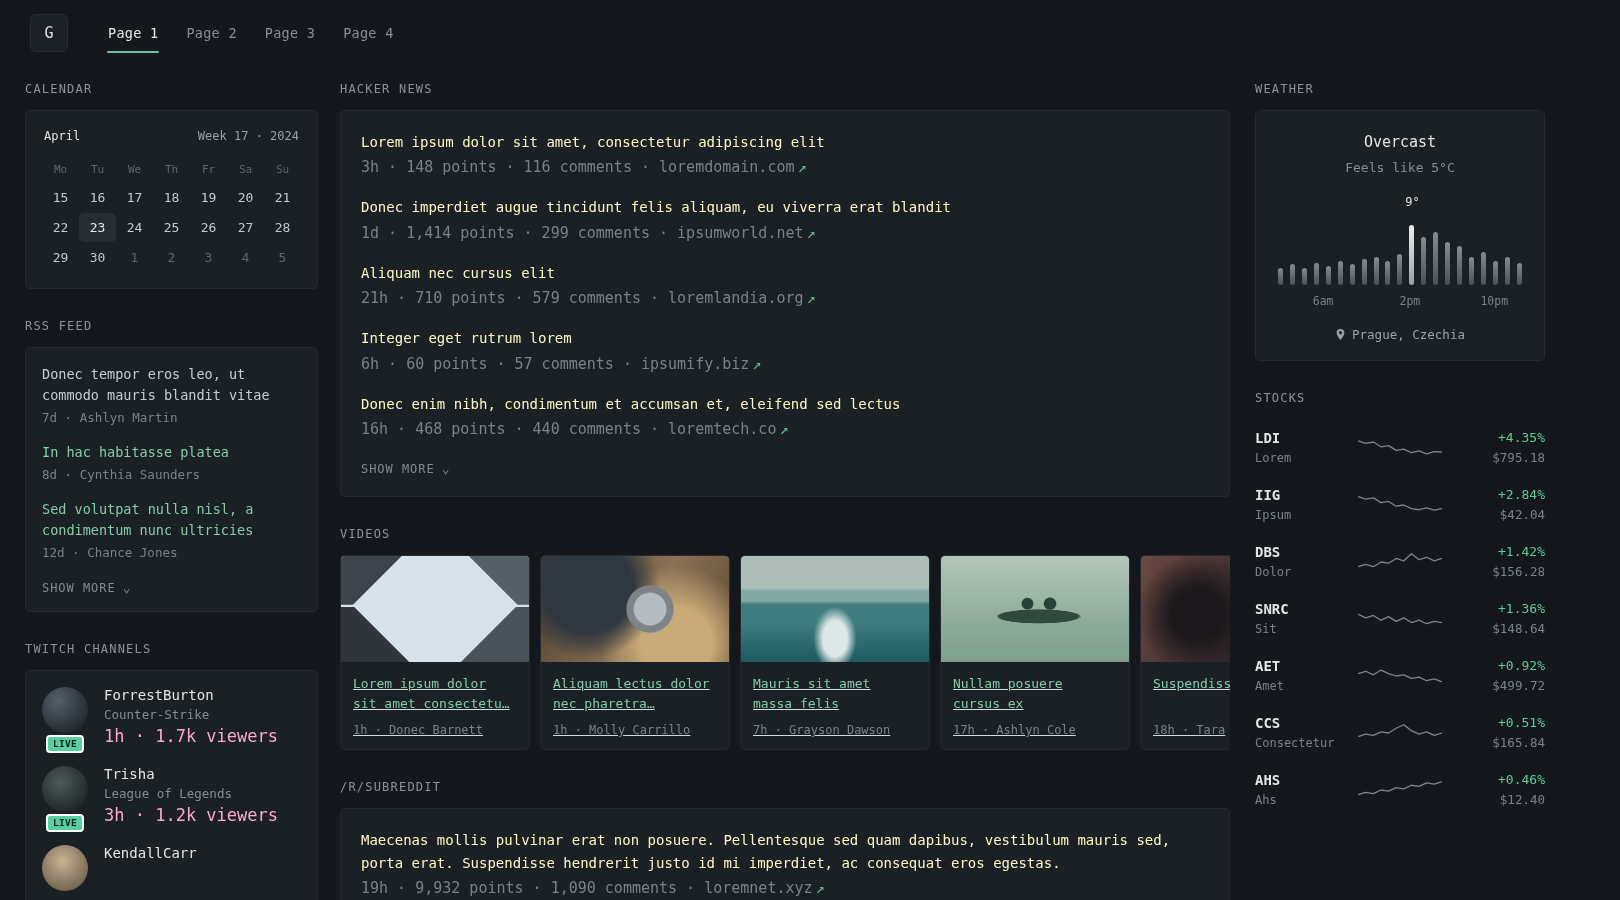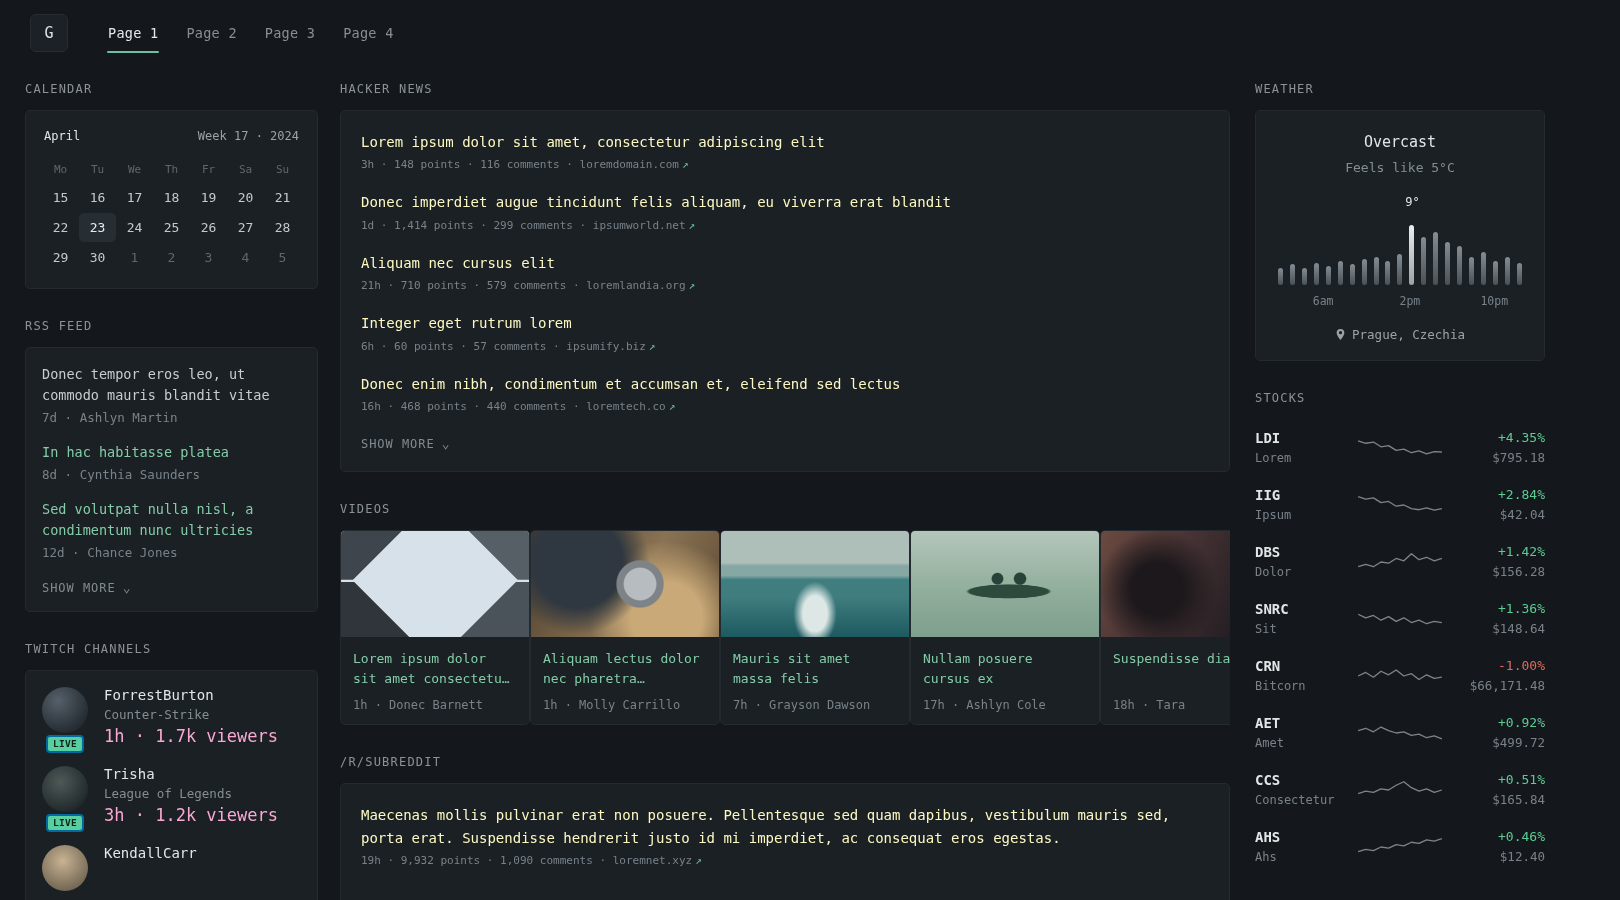--- a/index.html
+++ b/index.html
@@ -49,32 +49,32 @@
   
   .tw-row { display:flex; gap:16px; margin-bottom:20px; cursor:pointer; }
   .tw-avatar-wrap { position:relative; flex:none; width:46px; }
   .tw-avatar { width:46px; height:46px; border-radius:50%; }
   .av1 { background:radial-gradient(circle at 35% 30%, #55606a, #242b31 75%); }
   .av2 { background:radial-gradient(circle at 40% 35%, #4e5a57, #20282b 75%); }
   .av3 { background:radial-gradient(circle at 45% 35%, #c8b393, #6e6250 80%); }
   .tw-live {
     position:absolute; left:50%; transform:translateX(-50%); bottom:-7px;
     background:#58cfa0; color:#0d231b; font-size:9.5px; font-weight:700;
-    padding:1.5px 5px; border-radius:4px; border:2px solid #0369a1; letter-spacing:.03em;
+    padding:1.5px 5px; border-radius:4px; border:2px solid #ffffff; letter-spacing:.03em;
   }
   .tw-name { font-size:14px; color:#e2e6e8; }
   .tw-cat  { font-size:12.5px; color:#848d93; margin-top:4px; }
   .tw-meta { font-size:17px; color:#f9a8d4; margin-top:4px; }
   
   .hn-item { margin-bottom:20px; }
   .hn-title { color:#fef9c3; font-size:14px; line-height:1.6; display:block; }
-  .hn-meta { color:#79828a; font-size:11px; margin-top:5px; }
+  .hn-meta { color:#79828a; font-size:15px; margin-top:5px; }
   .hn-domain { color:#79828a; text-decoration:none; }
   
-  .video-row { display:flex; overflow:hidden; }
+  .video-row { display:flex; gap:10px; overflow:hidden;text-decoration:underline; }
   .video-card { flex:none; width:190px; background:#1a2024; border:1px solid #232a30; border-radius:5px; overflow:hidden; cursor:pointer; }
   .video-thumb { height:106px; background-size:cover; }
   .th1 {
     background-color:#d7e1e9;
     background-image:
       linear-gradient(135deg, #3f454c 50%, rgba(0,0,0,0) 51%),
       linear-gradient(225deg, #565e66 50%, rgba(0,0,0,0) 51%),
       linear-gradient(45deg,  #30353b 52%, rgba(0,0,0,0) 53%),
       linear-gradient(-45deg, #4a525a 52%, rgba(0,0,0,0) 53%);
     background-size:38% 46%, 38% 46%, 40% 52%, 40% 52%;
@@ -439,33 +439,20 @@
           <svg class="stock-spark" preserveAspectRatio="none" viewBox="0 0 76 26">
               <polyline points="1.0,8.6 7.7,11.9 14.5,9.7 21.2,14.1 27.9,10.8 34.6,15.2 41.4,11.9 48.1,16.3 54.8,14.1 61.5,17.4 68.3,15.2 75.0,16.3" fill="none" stroke="currentColor" stroke-width="1.2" stroke-linejoin="round"></polyline>
             </svg>
           <div class="stock-right">
             <div class="stock-change pos">+1.36%</div>
             <div class="stock-price">$148.64</div>
           </div>
         </div>
         <div class="stock-row">
           <div class="stock-left">
-            <div class="stock-ticker">CRN</div>
-            <div class="stock-name">Bitcorn</div>
-          </div>
-          <svg class="stock-spark" preserveAspectRatio="none" viewBox="0 0 76 26">
-              <polyline points="1.0,13.0 7.7,9.7 14.5,14.1 21.2,8.6 27.9,11.9 34.6,7.5 41.4,13.0 48.1,10.8 54.8,16.3 61.5,11.9 68.3,15.2 75.0,14.1" fill="none" stroke="currentColor" stroke-width="1.2" stroke-linejoin="round"></polyline>
-            </svg>
-          <div class="stock-right">
-            <div class="stock-change neg">-1.00%</div>
-            <div class="stock-price">$66,171.48</div>
-          </div>
-        </div>
-        <div class="stock-row">
-          <div class="stock-left">
             <div class="stock-ticker">AET</div>
             <div class="stock-name">Amet</div>
           </div>
           <svg class="stock-spark" preserveAspectRatio="none" viewBox="0 0 76 26">
               <polyline points="1.0,10.8 7.7,8.6 14.5,11.9 21.2,7.5 27.9,10.8 34.6,13.0 41.4,11.9 48.1,15.2 54.8,14.1 61.5,17.4 68.3,15.6 75.0,18.5" fill="none" stroke="currentColor" stroke-width="1.2" stroke-linejoin="round"></polyline>
             </svg>
           <div class="stock-right">
             <div class="stock-change pos">+0.92%</div>
             <div class="stock-price">$499.72</div>
           </div>

